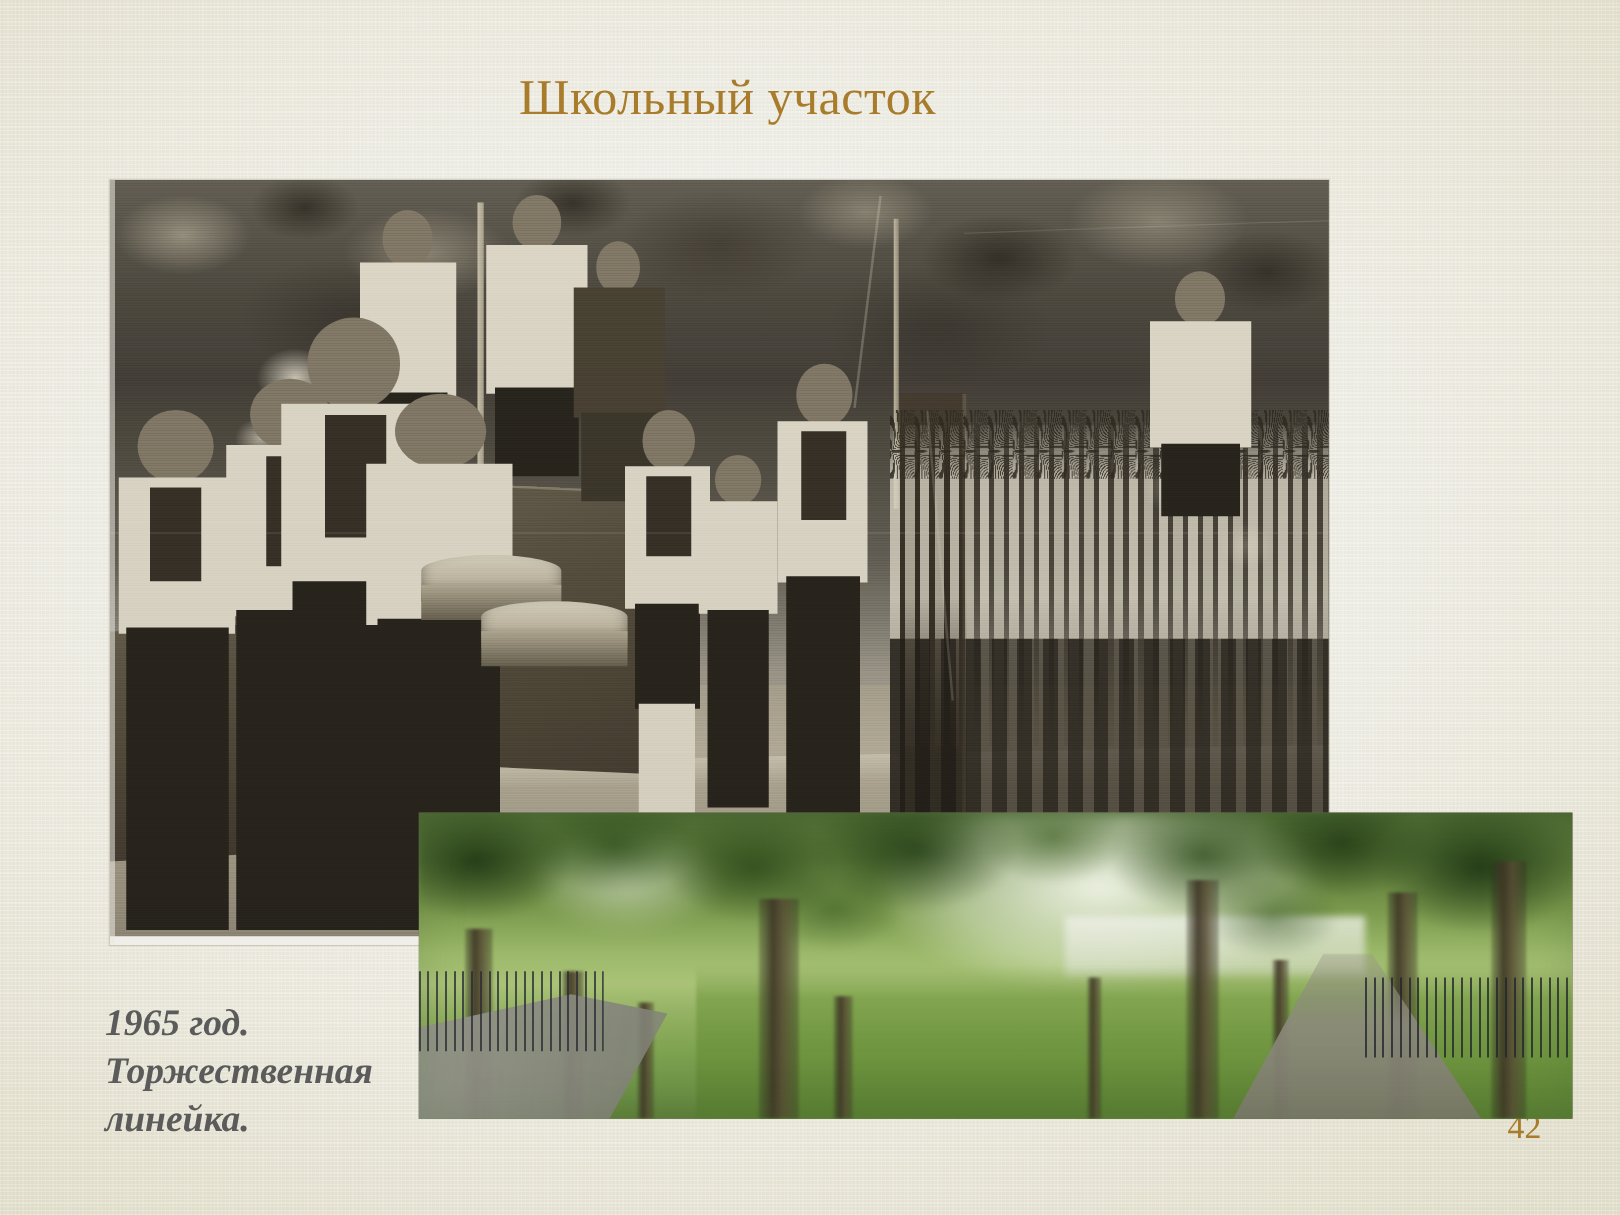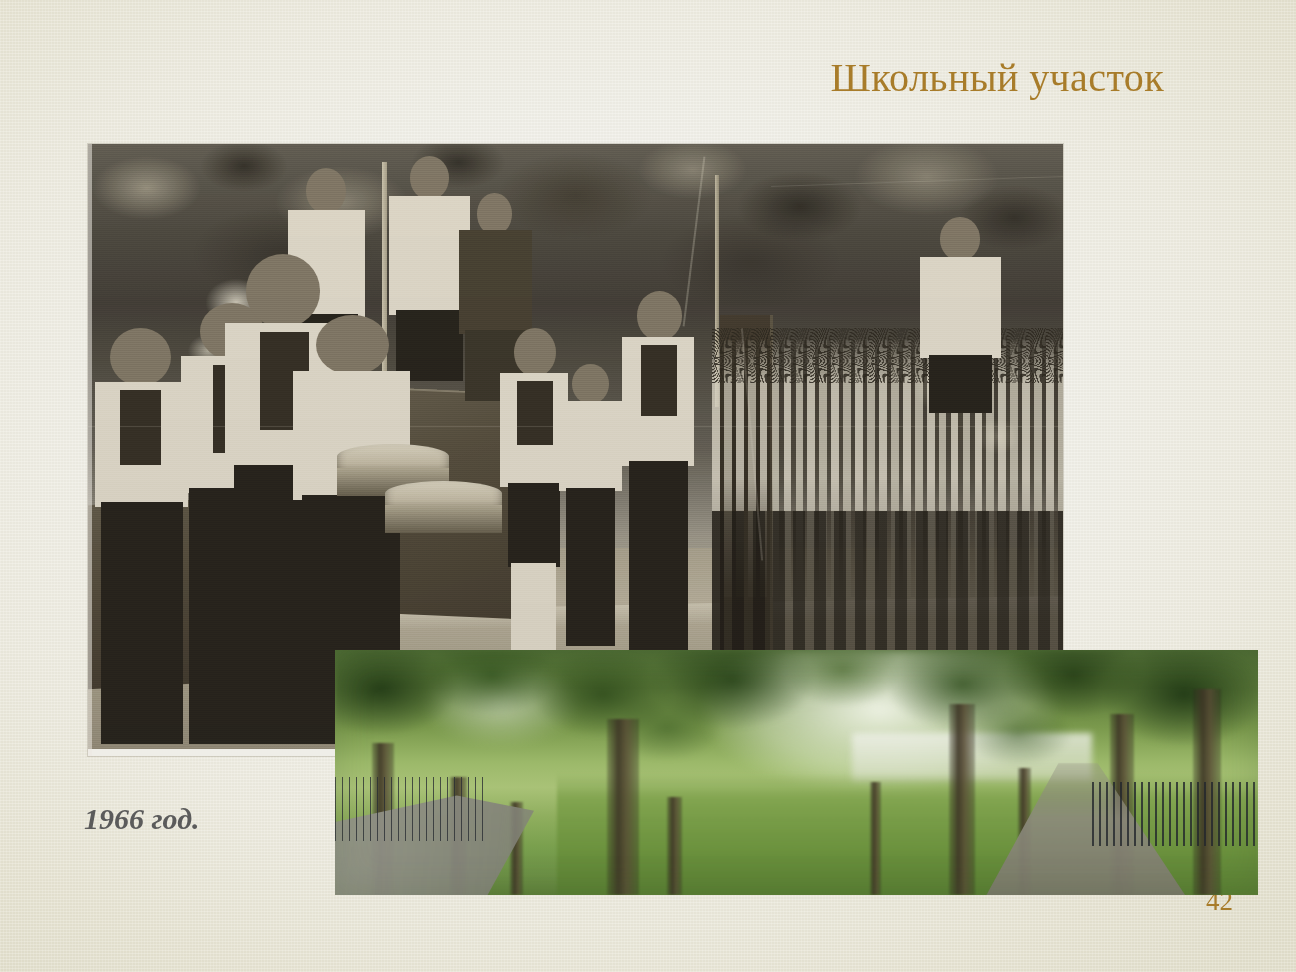--- a/index.html
+++ b/index.html
@@ -20,21 +20,21 @@
     
     content:"";position:absolute;inset:0;pointer-events:none;
     background-image:
       repeating-linear-gradient(0deg, rgba(255,255,255,0.22) 0 1px, rgba(0,0,0,0.012) 1px 3px),
       repeating-linear-gradient(90deg, rgba(255,255,255,0.16) 0 1px, rgba(0,0,0,0.010) 1px 3px);
     opacity:.75;
   }
 
   
   .title{
-    position:absolute;left:0;top:56px;width:1164px;text-align:right;
+    position:absolute;left:0;top:56px;width:1164px;text-align:center;
     font-size:40px;line-height:1.1;letter-spacing:.4px;
     color:#a87c2a;font-family:"Liberation Serif", serif;
     z-index:6;white-space:nowrap;
   }
 
   
   .photo{position:absolute;overflow:hidden;background:#6b6354;}
 
   
   .photo-bw{
@@ -416,18 +416,20 @@
     <div class="trunk" style="left:93%;width:3.0%;height:84%"></div>
 
     <div class="cl-path"></div>
     <div class="cl-path2"></div>
     <div class="cl-fence"></div>
     <div class="cl-fence-r"></div>
     <div class="cl-soft"></div>
   </div>
 
   <div class="caption">
-    <div>1966 год.</div>
+    <div>1965 год.</div>
+    <div>Торжественная</div>
+    <div>линейка.</div>
   </div>
 
   <div class="slide-number">42</div>
 
 </div>
 
 </body></html>

